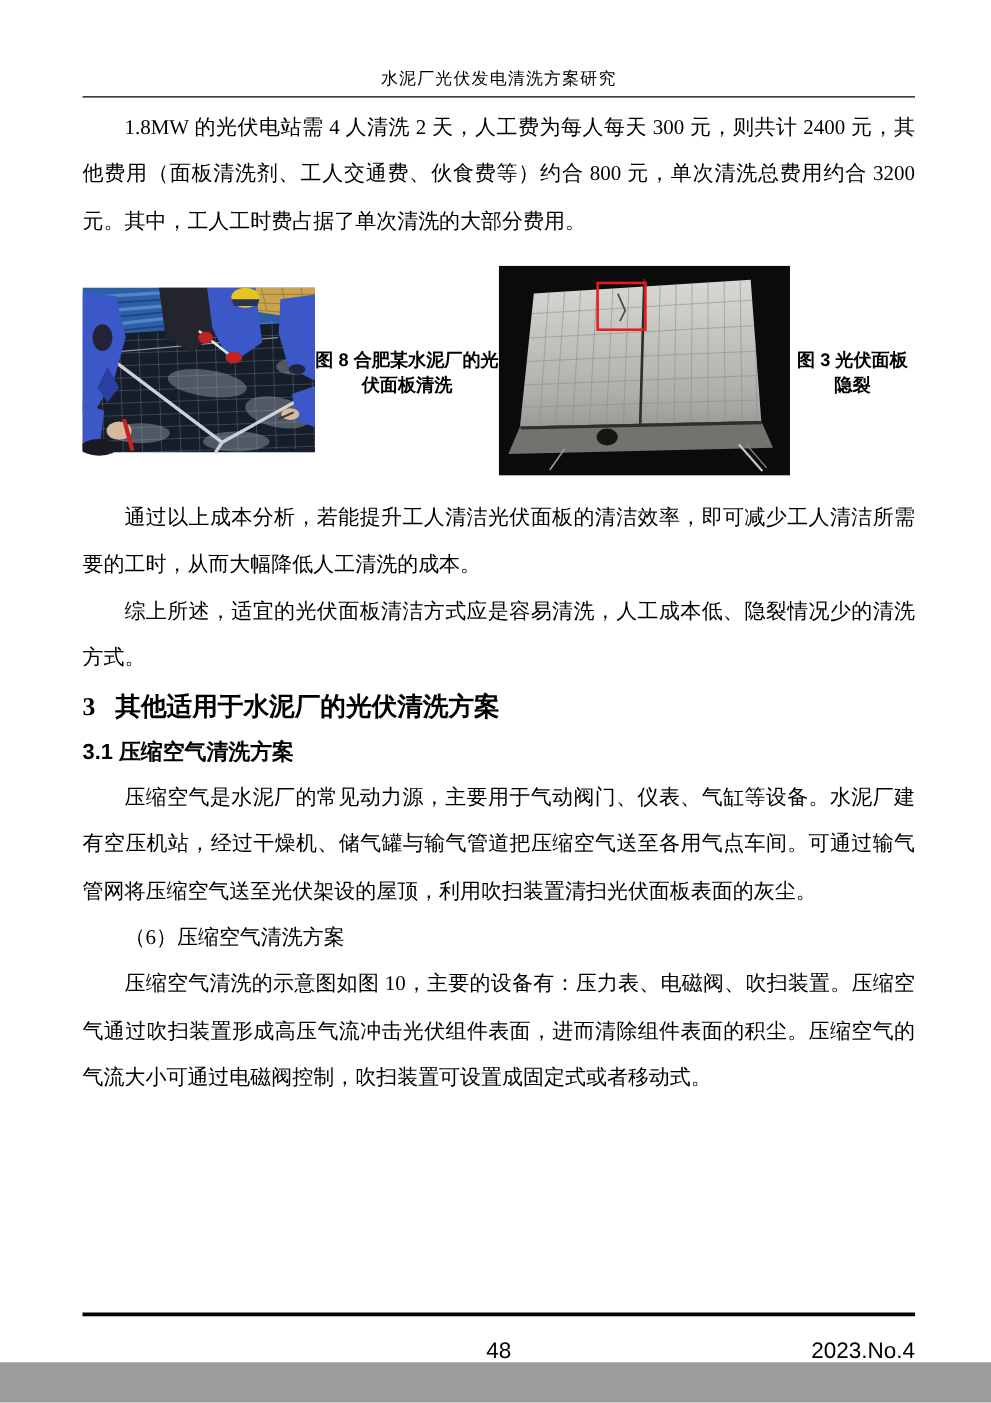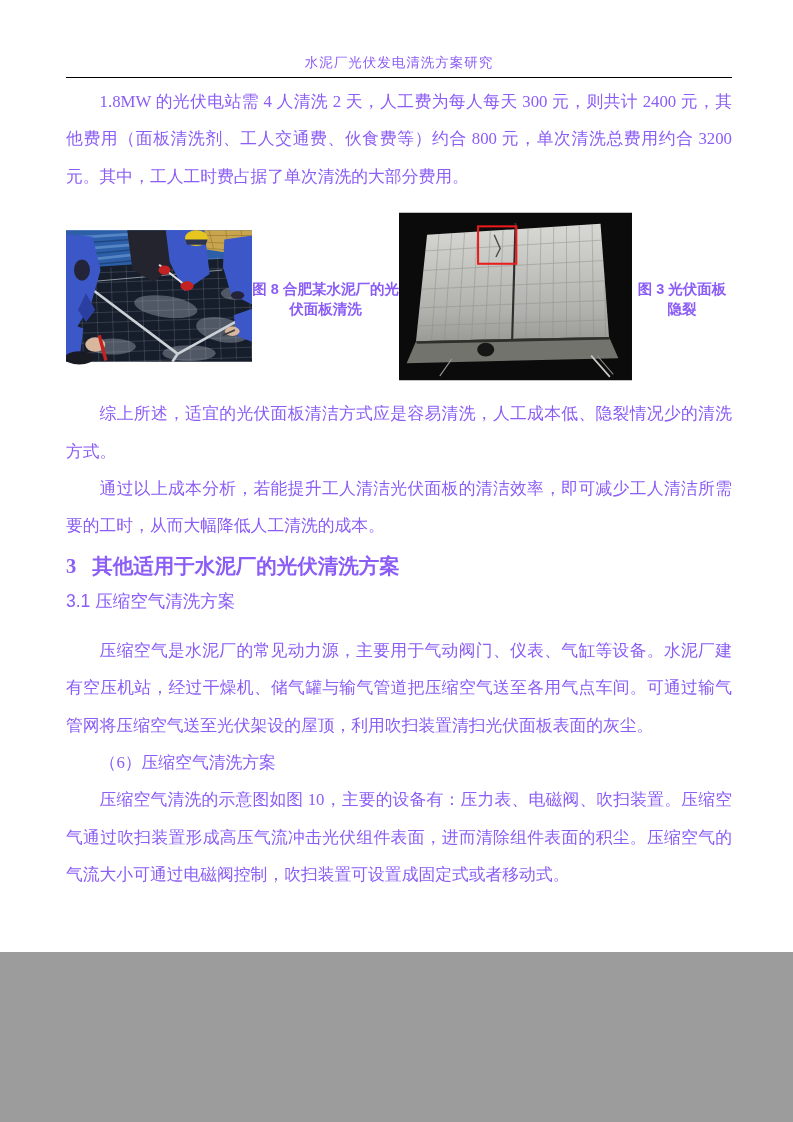--- a/index.html
+++ b/index.html
@@ -1,22 +1,22 @@
 <!DOCTYPE html>
 <html><head>
 <meta charset="utf-8">
 <style>
   html,body{margin:0;padding:0;background:#9c9c9c;}
   .page{
     position:relative;
-    width:793px;height:952px;
+    width:793px;height:1090px;
     background:#ffffff;
     margin:0 auto;
     font-family:"Liberation Serif","DejaVu Serif",serif;
-    color:#8b5cf6;
+    color:#000000;
     overflow:hidden;
     box-sizing:border-box;
   }
   .inner{
     position:absolute;
     left:66px;right:61px;top:54px;
   }
   .running-head{
     text-align:center;
     font-size:13.5px;
@@ -64,24 +64,24 @@
   .h-section{
     font-family:Liberation Serif, serif;
     font-weight:bold;
     font-size:20.5px;
     line-height:28px;
     margin:7px 0 0 0;
   }
   .h-section .sec-no{margin-right:16px;}
   .h-sub{
     font-family:"Liberation Sans","DejaVu Sans",sans-serif;
-    font-weight:normal;
+    font-weight:bold;
     font-size:17.5px;
     line-height:24px;
-    margin:9px 0 19px 0;
+    margin:9px 0 6px 0;
   }
   .footer{
     position:absolute;
     left:66px;right:61px;top:1050px;
   }
   .footer-rule{border-top:3px solid #000;}
   .footer-text{
     position:relative;
     font-family:"Liberation Sans","DejaVu Sans",sans-serif;
     font-size:18px;
@@ -216,22 +216,22 @@
           <polygon points="20,151 247,146 248,149 21,154" fill="#2e2e2a"></polygon>
           <ellipse cx="102" cy="161" rx="10" ry="8" fill="#161616"></ellipse>
           <path d="M226 168 L248 193" stroke="#c9c9c5" stroke-width="2" fill="none"></path>
           <path d="M233 168 L252 190" stroke="#8a8a86" stroke-width="1.2" fill="none"></path>
           <path d="M62 172 L48 192" stroke="#9a9a96" stroke-width="1.5" fill="none"></path>
         </svg>
         <figcaption class="fig-caption">图 3 光伏面板隐裂</figcaption>
       </figure>
     </div>
 
+    <p class="para">通过以上成本分析，若能提升工人清洁光伏面板的清洁效率，即可减少工人清洁所需要的工时，从而大幅降低人工清洗的成本。</p>
     <p class="para">综上所述，适宜的光伏面板清洁方式应是容易清洗，人工成本低、隐裂情况少的清洗方式。</p>
-    <p class="para">通过以上成本分析，若能提升工人清洁光伏面板的清洁效率，即可减少工人清洁所需要的工时，从而大幅降低人工清洗的成本。</p>
 
     <h1 class="h-section"><span class="sec-no">3</span><span>其他适用于水泥厂的光伏清洗方案</span></h1>
 
     <h2 class="h-sub">3.1 压缩空气清洗方案</h2>
 
     <p class="para">压缩空气是水泥厂的常见动力源，主要用于气动阀门、仪表、气缸等设备。水泥厂建有空压机站，经过干燥机、储气罐与输气管道把压缩空气送至各用气点车间。可通过输气管网将压缩空气送至光伏架设的屋顶，利用吹扫装置清扫光伏面板表面的灰尘。</p>
     <p class="item-line">（6）压缩空气清洗方案</p>
     <p class="para">压缩空气清洗的示意图如图 10，主要的设备有：压力表、电磁阀、吹扫装置。压缩空气通过吹扫装置形成高压气流冲击光伏组件表面，进而清除组件表面的积尘。压缩空气的气流大小可通过电磁阀控制，吹扫装置可设置成固定式或者移动式。</p>
 
   </div>

